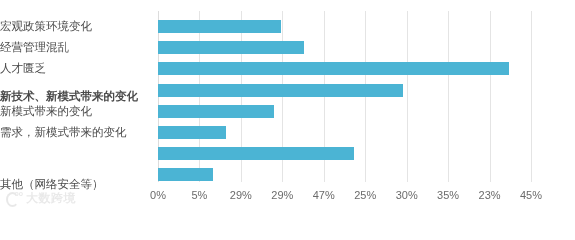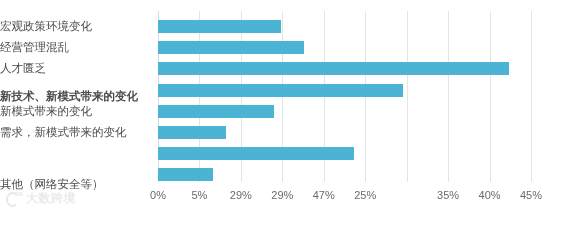--- a/index.html
+++ b/index.html
@@ -160,22 +160,23 @@
       <div class="bar" title="其他（网络安全等） 6.6%" style="left: 0px; top: 157.4px; width: 54.7067px; height: 13px; background: rgb(75, 180, 212);"></div>
     </div>
 
   <div id="x-tick-labels">
       <div class="x-tick" style="left: 158px; color: rgb(107, 107, 107);">0%</div>
       <div class="x-tick" style="left: 199.444px; color: rgb(107, 107, 107);">5%</div>
       <div class="x-tick" style="left: 240.889px; color: rgb(107, 107, 107);">29%</div>
       <div class="x-tick" style="left: 282.333px; color: rgb(107, 107, 107);">29%</div>
       <div class="x-tick" style="left: 323.778px; color: rgb(107, 107, 107);">47%</div>
       <div class="x-tick" style="left: 365.222px; color: rgb(107, 107, 107);">25%</div>
+      <div class="x-tick" style="left: 406.667px; color: rgb(107, 107, 107);">30%</div>
       <div class="x-tick" style="left: 448.111px; color: rgb(107, 107, 107);">35%</div>
-      <div class="x-tick" style="left: 489.556px; color: rgb(107, 107, 107);">40%</div>
+      <div class="x-tick" style="left: 489.556px; color: rgb(107, 107, 107);">23%</div>
       <div class="x-tick" style="left: 531px; color: rgb(107, 107, 107);">45%</div>
     </div>
 
   <div id="watermark">
     <span class="wm-mark">
       <span class="wm-c"></span>
       <span class="wm-dot">oo</span>
     </span>
     <span class="wm-text">大数跨境</span>
   </div>

